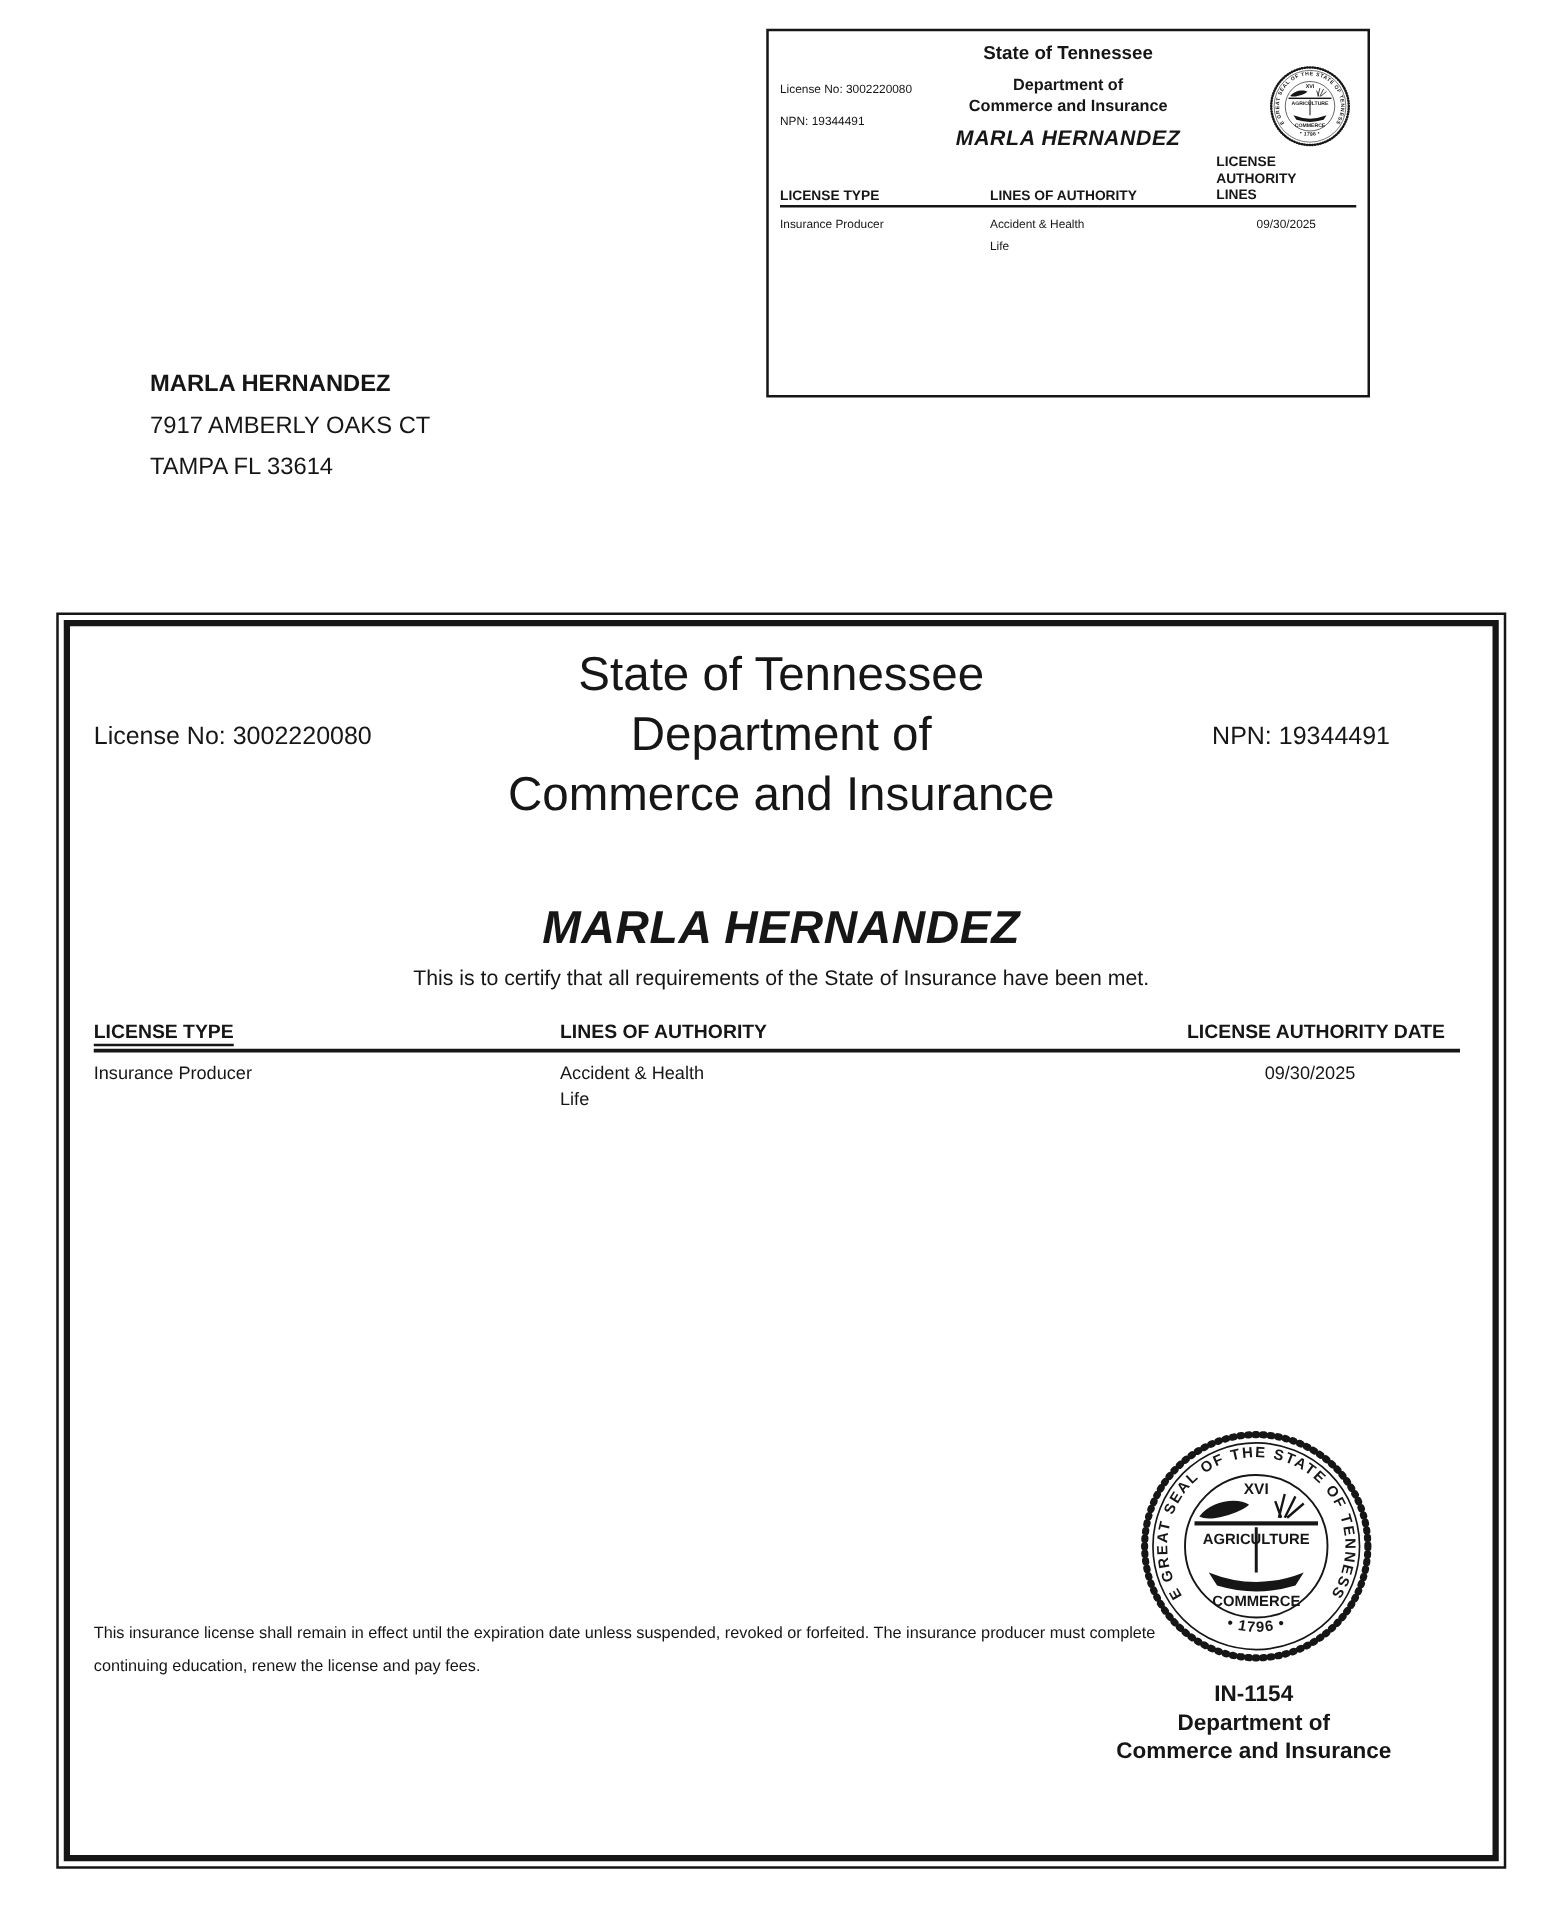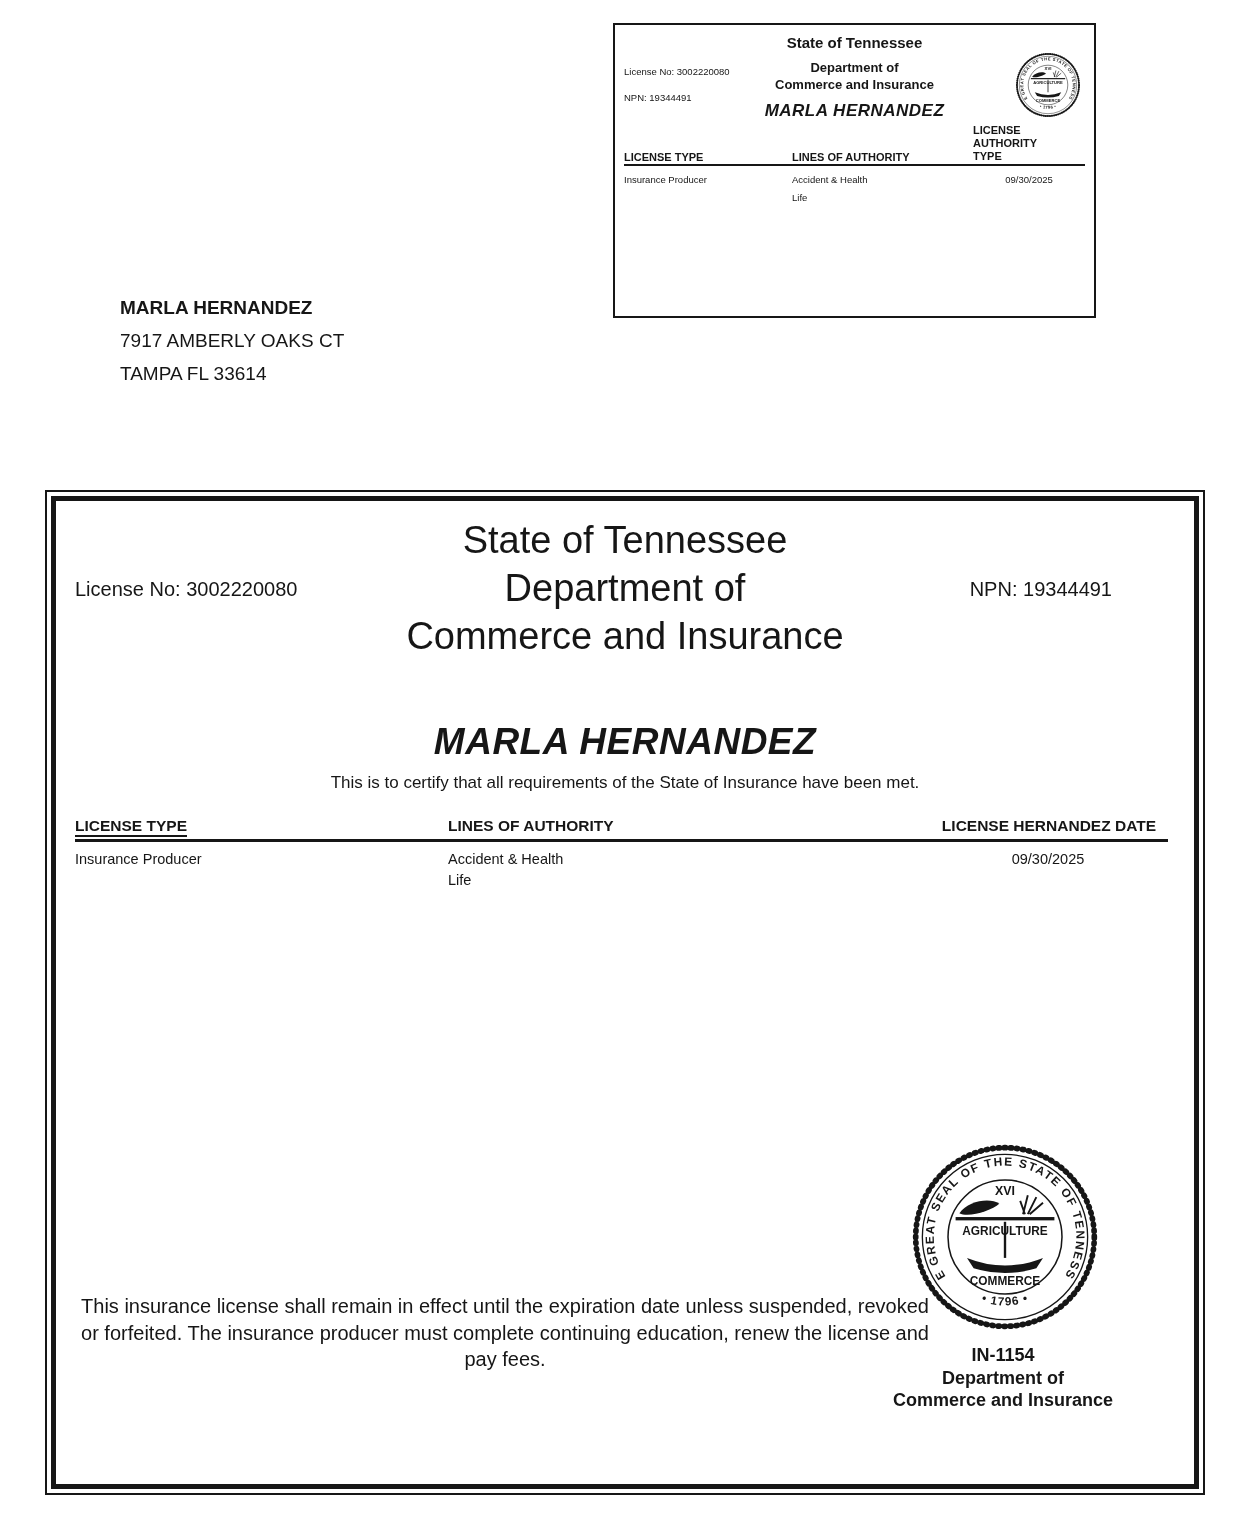--- a/index.html
+++ b/index.html
@@ -76,21 +76,21 @@
     font-size: 15.5px; font-weight: bold;
   }
   .cert-table .head .ul { border-bottom: 2px solid #161616; padding-bottom: 1px; }
   .cert-table .head .c3 { text-align: right; padding-right: 12px; }
   .cert-table .vals {
     display: grid; grid-template-columns: 373px 1fr 240px;
     margin-top: 7px; font-size: 14.5px; line-height: 21px;
   }
   .cert-table .vals .c3 { text-align: center; }
   .cert-seal { position: absolute; left: 854px; top: 641px; width: 190px; height: 190px; }
-  .cert-footer { position: absolute; left: 19px; top: 792px; width: 860px; font-size: 20px; line-height: 26.5px; text-align: center; }
+  .cert-footer { position: absolute; left: 19px; top: 792px; width: 860px; font-size: 13px; line-height: 26.5px; }
   .cert-form { position: absolute; left: 812px; top: 843px; width: 270px; text-align: center; font-size: 18px; font-weight: bold; line-height: 22.5px; }
 
   .seal-text { fill: #161616; font-family: "Liberation Sans", "DejaVu Sans", sans-serif; }
 </style>
 </head>
 <body>
 
 <svg class="defs" xmlns="http://www.w3.org/2000/svg">
   <symbol id="tn-seal" viewBox="0 0 200 200">
     <circle cx="100" cy="100" r="94" fill="none" stroke="#161616" stroke-width="6" stroke-dasharray="1.2 5.2" stroke-linecap="round"></circle>
@@ -131,21 +131,21 @@
   <svg class="card-seal">
       <use href="#tn-seal"></use>
     </svg>
   <div class="card-table">
     <div class="head">
       <div><span class="ul">LICENSE TYPE</span></div>
       <div>LINES OF AUTHORITY</div>
       <div class="c3">
         <div>LICENSE</div>
         <div>AUTHORITY</div>
-        <div>TYPE</div>
+        <div>LINES</div>
       </div>
     </div>
     <div class="vals">
       <div>Insurance Producer</div>
       <div>
         <div>Accident &amp; Health</div>
         <div>Life</div>
       </div>
       <div class="c3">09/30/2025</div>
     </div>
@@ -169,21 +169,21 @@
     <div class="cert-license-no">License No: 3002220080</div>
     <div class="cert-npn">NPN: 19344491</div>
 
     <div class="cert-name">MARLA HERNANDEZ</div>
     <div class="cert-certify">This is to certify that all requirements of the State of Insurance have been met.</div>
 
     <div class="cert-table">
       <div class="head">
         <div><span class="ul">LICENSE TYPE</span></div>
         <div>LINES OF AUTHORITY</div>
-        <div class="c3">LICENSE HERNANDEZ DATE</div>
+        <div class="c3">LICENSE AUTHORITY DATE</div>
       </div>
       <div class="vals">
         <div>Insurance Producer</div>
         <div>
           <div>Accident &amp; Health</div>
           <div>Life</div>
         </div>
         <div class="c3">09/30/2025</div>
       </div>
     </div>

